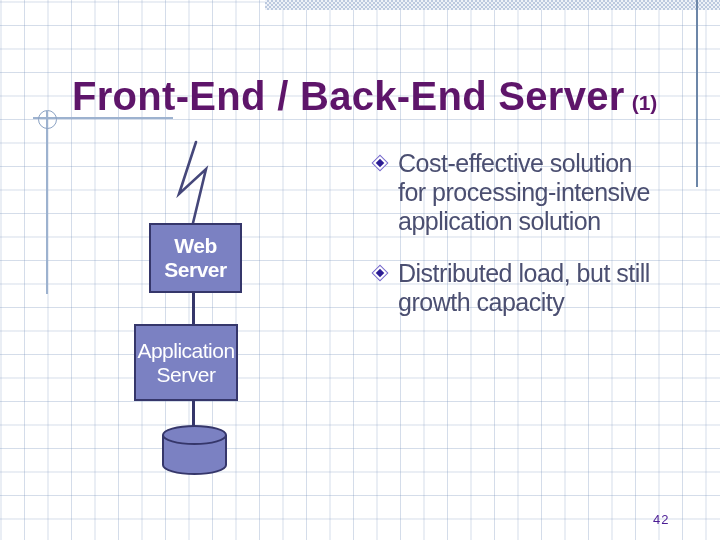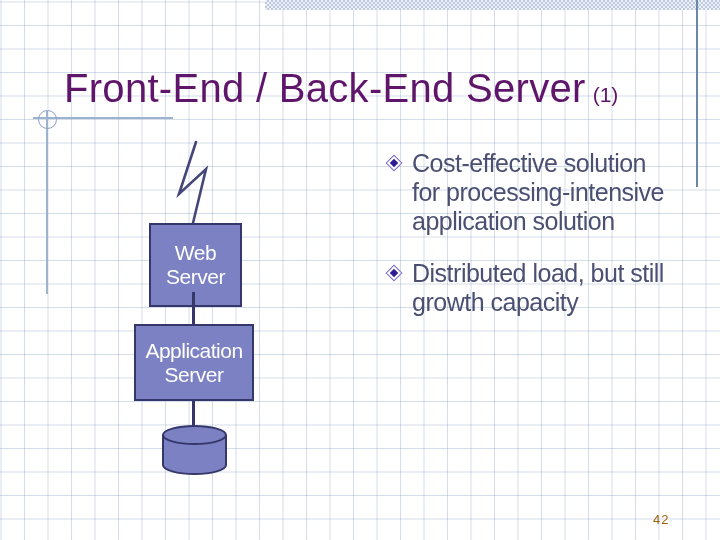--- a/index.html
+++ b/index.html
@@ -53,23 +53,23 @@
     position: absolute;
     left: 38px; top: 110px; width: 17px; height: 17px;
     border: 1.5px solid #8ca3c4;
     border-radius: 50%;
     background: transparent;
   }
   
   .title {
     position: absolute;
     left: 56px; top: 58px;
-    margin: 8px;
+    margin: 16px;
     font-size: 40px;
-    font-weight: normal;
+    font-weight: bold;
     letter-spacing: 0.3px;
     color: #5e156a;
     white-space: nowrap;
   }
   .title-suffix {
     font-size: 21px;
     letter-spacing: 0;
     margin-left: 7px;
   }
   
@@ -85,38 +85,38 @@
     box-sizing: border-box;
     color: #ffffff;
     text-align: center;
     font-size: 21px;
     line-height: 24px;
     letter-spacing: -0.5px;
     display: flex;
     flex-direction: column;
     justify-content: center;
   }
-  .node-web { left: 149px; top: 223px; width: 93px; height: 84px; }
-  .node-app { left: 134px; top: 324px; width: 120px; height: 77px; }
+  .node-web { left: 149px; top: 223px; width: 93px; height: 70px; font-weight: bold; }
+  .node-app { left: 134px; top: 324px; width: 104px; height: 77px; }
   .connector {
     position: absolute;
     width: 3px;
     background: #35366a;
   }
   .connector-1 { left: 192px; top: 292px; height: 33px; }
   .connector-2 { left: 192px; top: 400px; height: 28px; }
   .cylinder-svg {
     position: absolute;
     left: 160px; top: 423px;
     width: 69px; height: 53px;
   }
   
   .bullets {
     position: absolute;
-    left: 386px; top: 149px;
+    left: 372px; top: 149px;
     width: 300px;
     color: #4b4f71;
     font-size: 25px;
     line-height: 29px;
     letter-spacing: -0.5px;
   }
   .bullet-item {
     display: flex;
     align-items: flex-start;
   }
@@ -136,21 +136,21 @@
     width: 6.8px; height: 6.8px;
     background: #2c1d94;
   }
   .bullet-text { flex: 1 1 auto; }
   
   .page-number {
     position: absolute;
     left: 653px; top: 512px;
     font-size: 13px;
     letter-spacing: 1px;
-    color: #a16207;
+    color: #4c1d95;
   }
 </style>
 </head>
 <body>
 
 <div class="slide">
 
   <div class="grid-bg"></div>
   <div class="top-band"></div>
   <div class="right-vline"></div>

